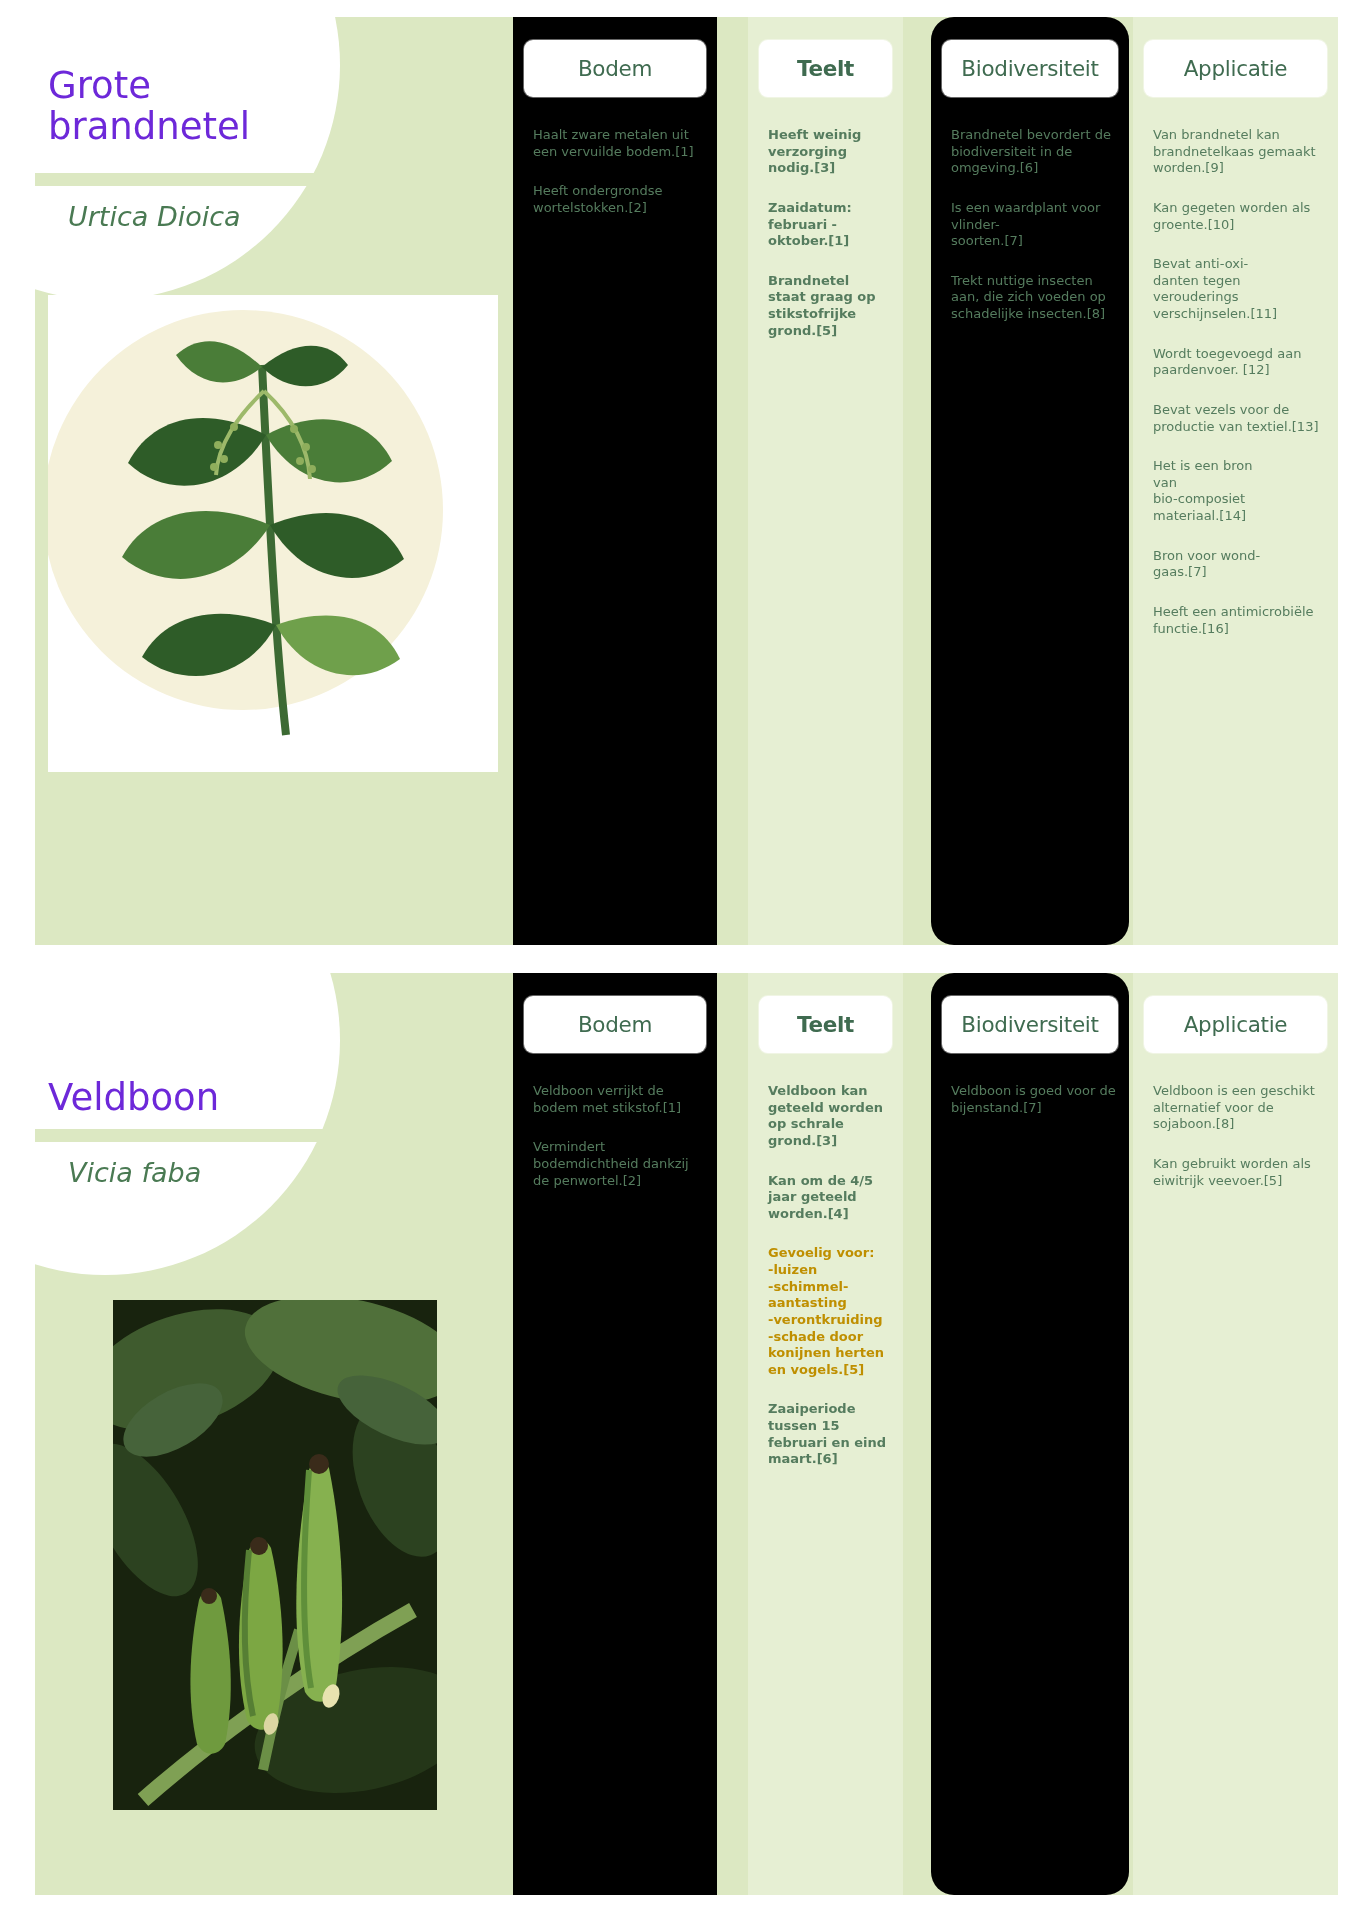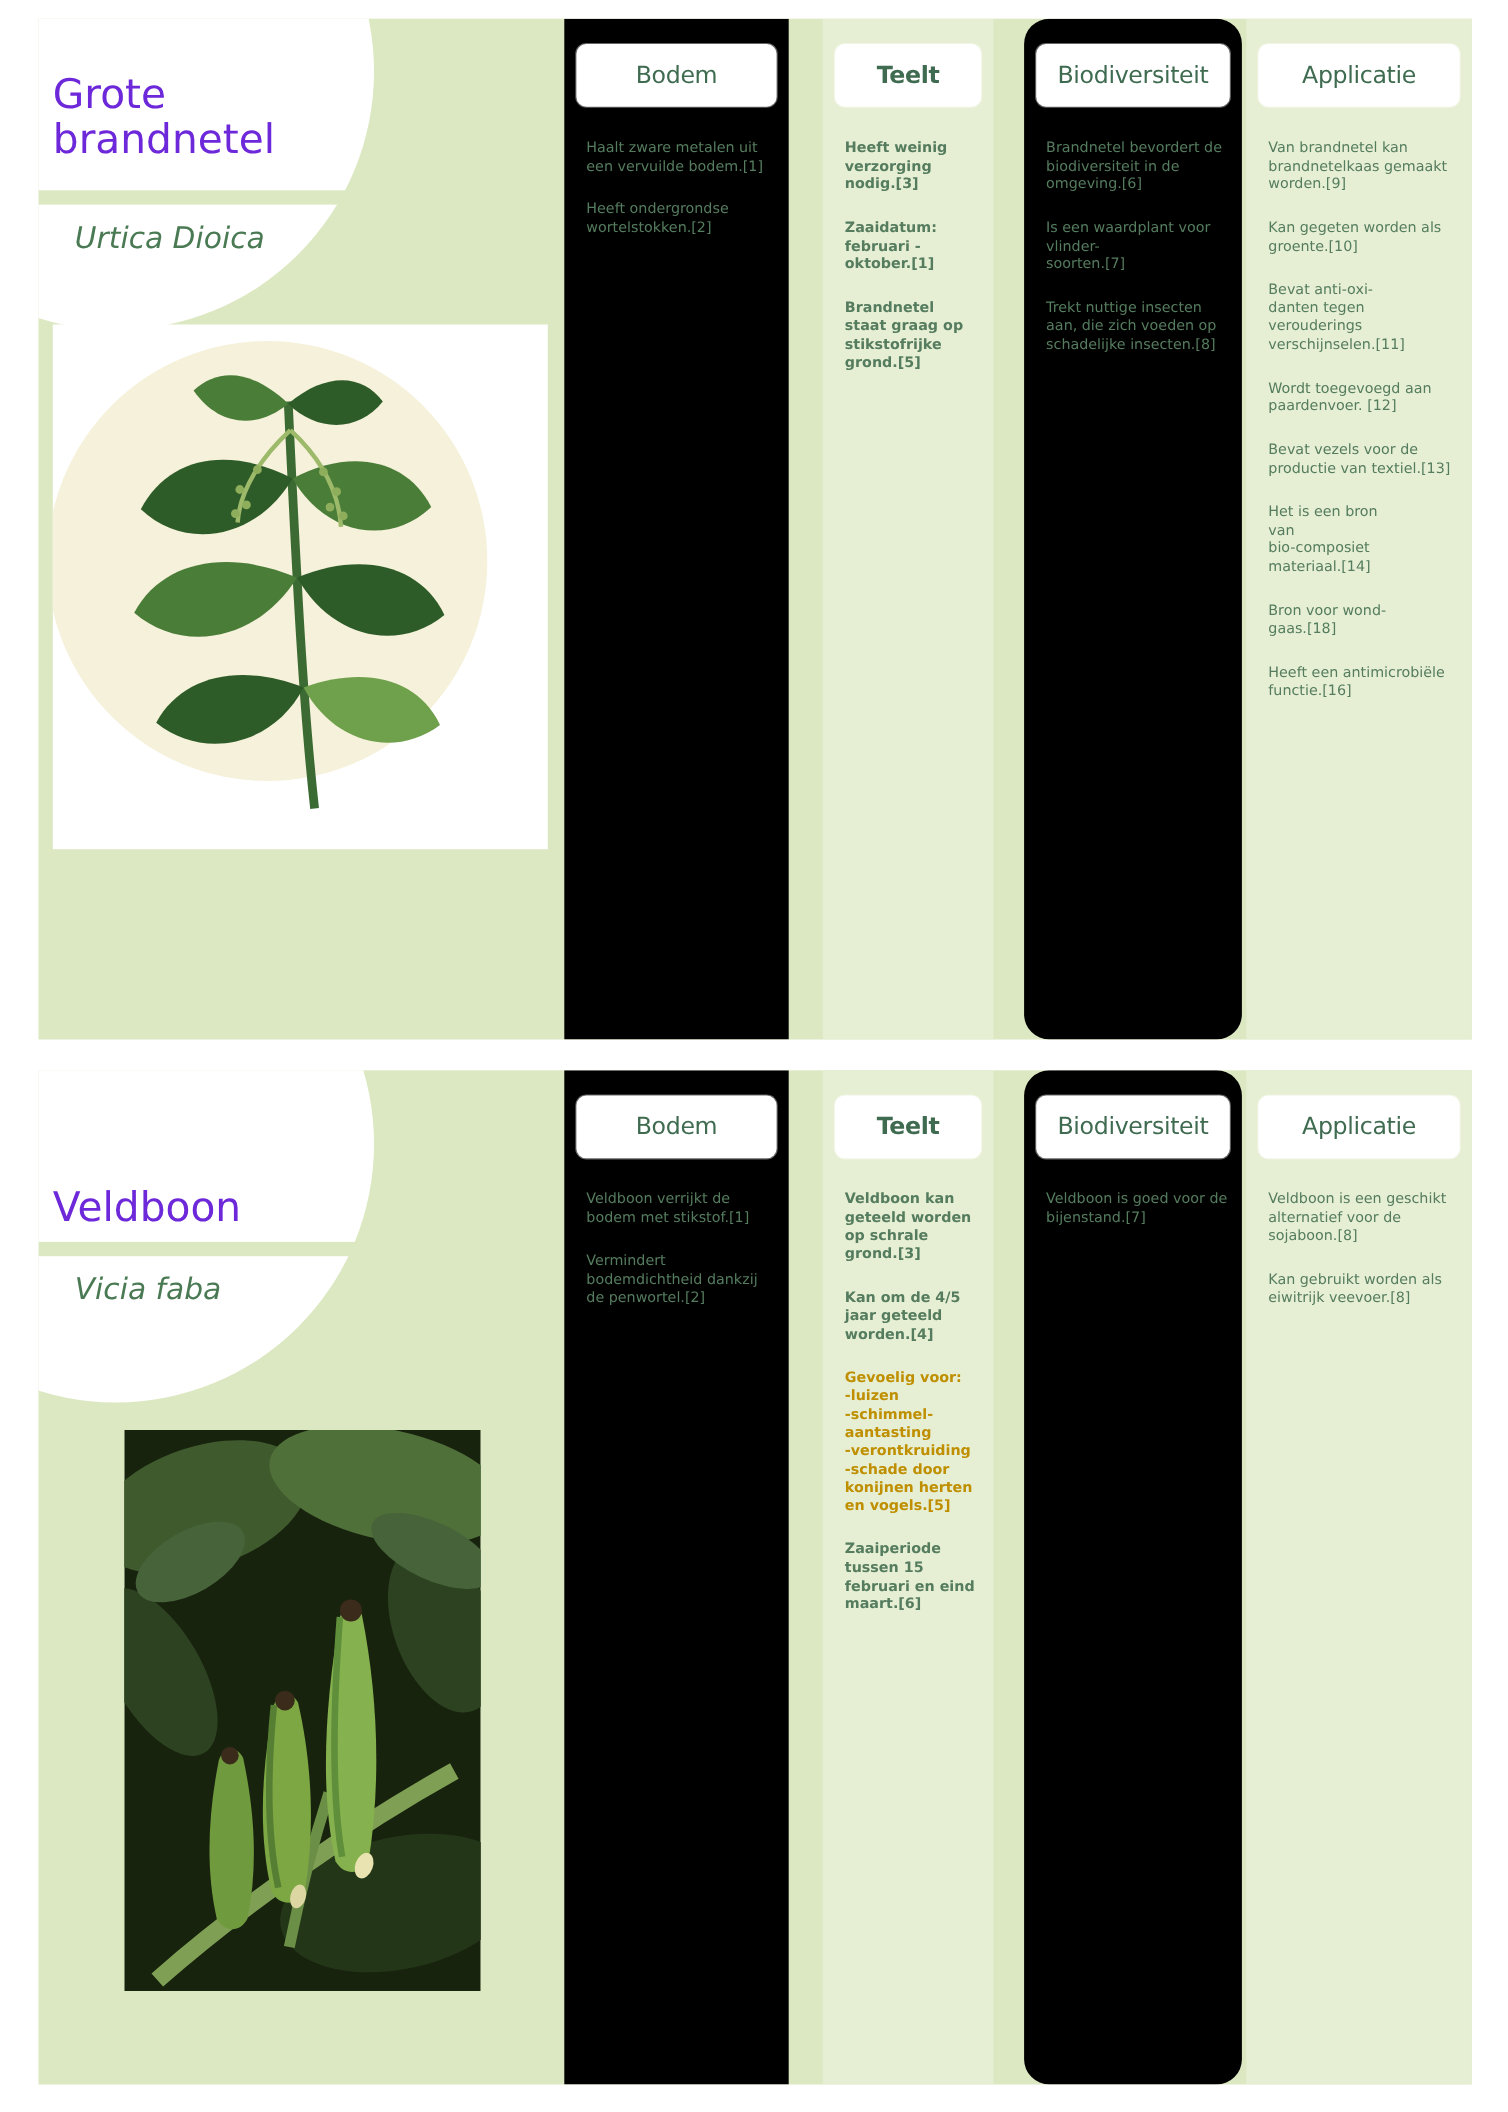--- a/index.html
+++ b/index.html
@@ -117,21 +117,21 @@
         <p>Kan gegeten worden als groente.[10]</p>
         <p>Bevat anti-oxi-
 danten tegen verouderings verschijnselen.[11]</p>
         <p>Wordt toegevoegd aan paardenvoer. [12]</p>
         <p>Bevat vezels voor de productie van textiel.[13]</p>
         <p>Het is een bron
 van
 bio-composiet
 materiaal.[14]</p>
         <p>Bron voor wond-
-gaas.[18]</p>
+gaas.[7]</p>
         <p>Heeft een antimicrobiële functie.[16]</p>
       </div>
     </div>
   </section>
 
   <section class="panel panel-b">
     <div class="circle"></div>
     <div class="band"></div>
     <h1 class="title">Veldboon</h1>
     <h2 class="subtitle">Vicia faba</h2>
@@ -198,18 +198,18 @@
         <p>Veldboon is goed voor de bijenstand.[7]</p>
       </div>
     </div>
 
     <div class="col col-4 col-light">
       <div class="header-box">
         <span>Applicatie</span>
       </div>
       <div class="col-body">
         <p>Veldboon is een geschikt alternatief voor de sojaboon.[8]</p>
-        <p>Kan gebruikt worden als eiwitrijk veevoer.[8]</p>
+        <p>Kan gebruikt worden als eiwitrijk veevoer.[5]</p>
       </div>
     </div>
   </section>
 
 </div>
 
 </body></html>

